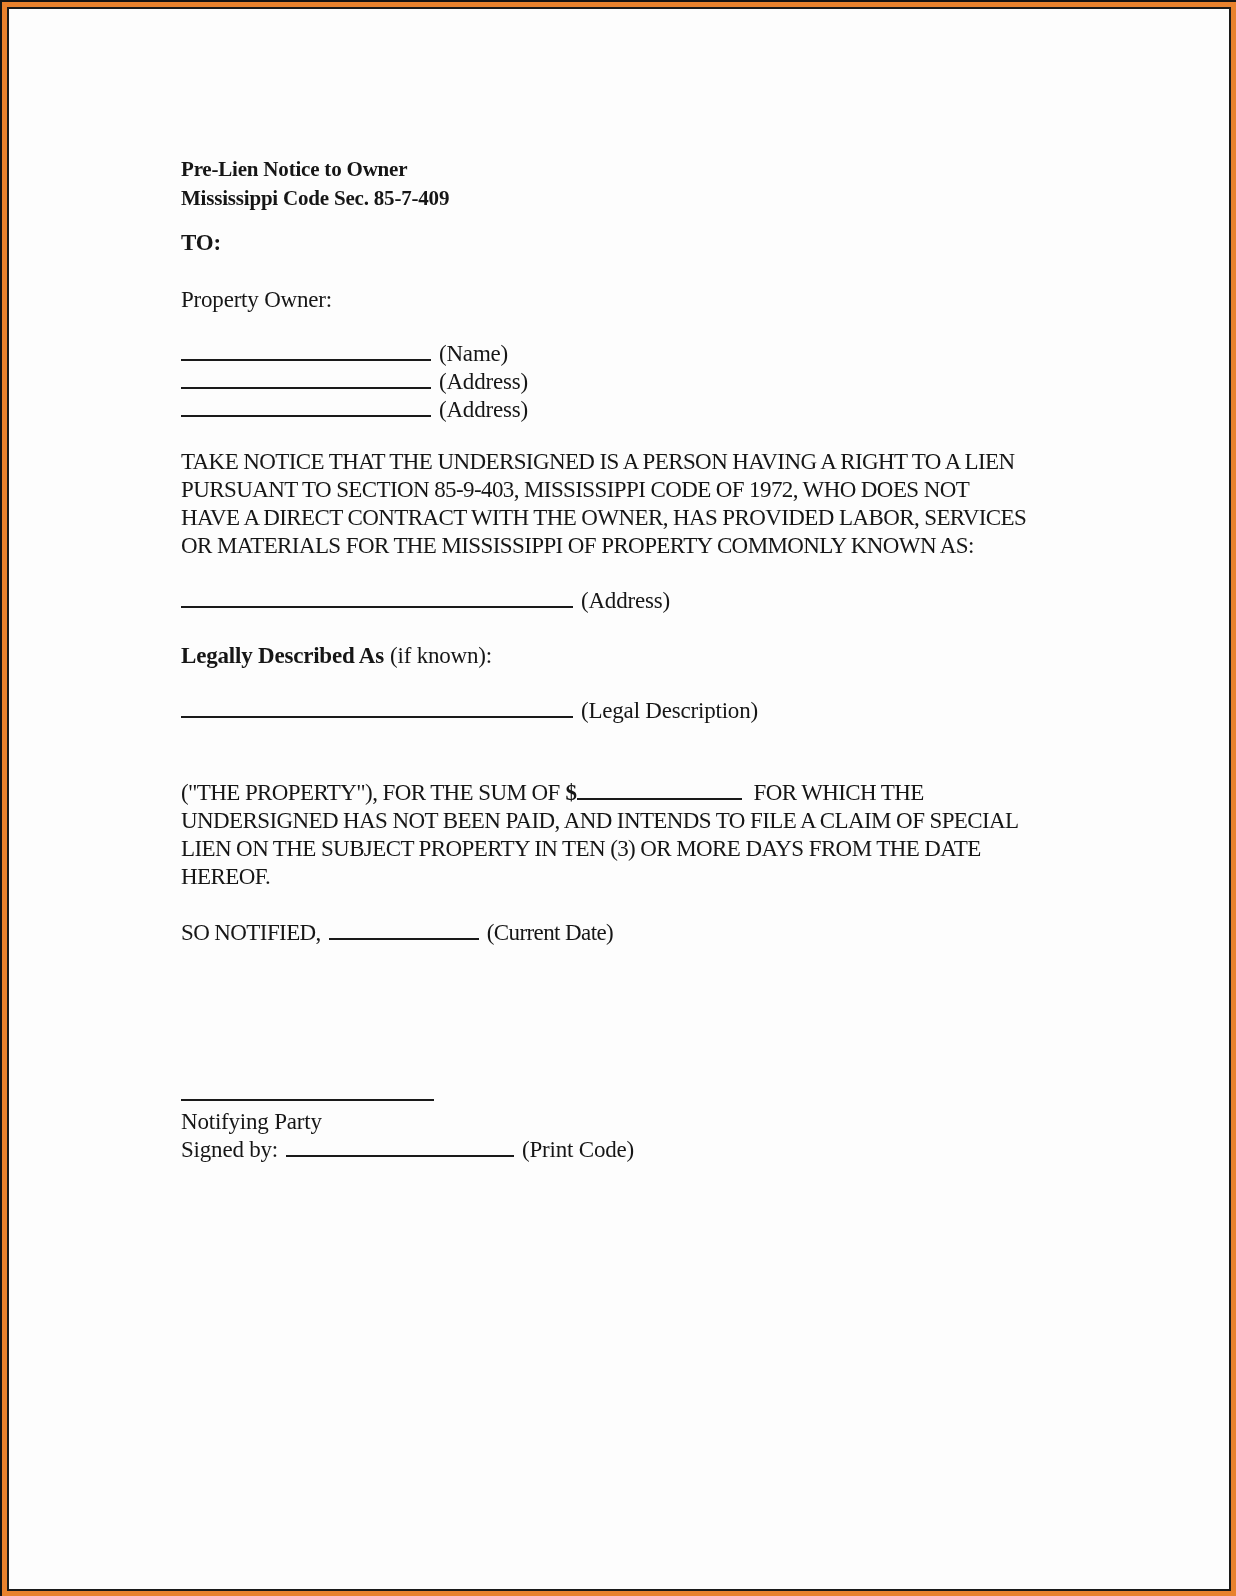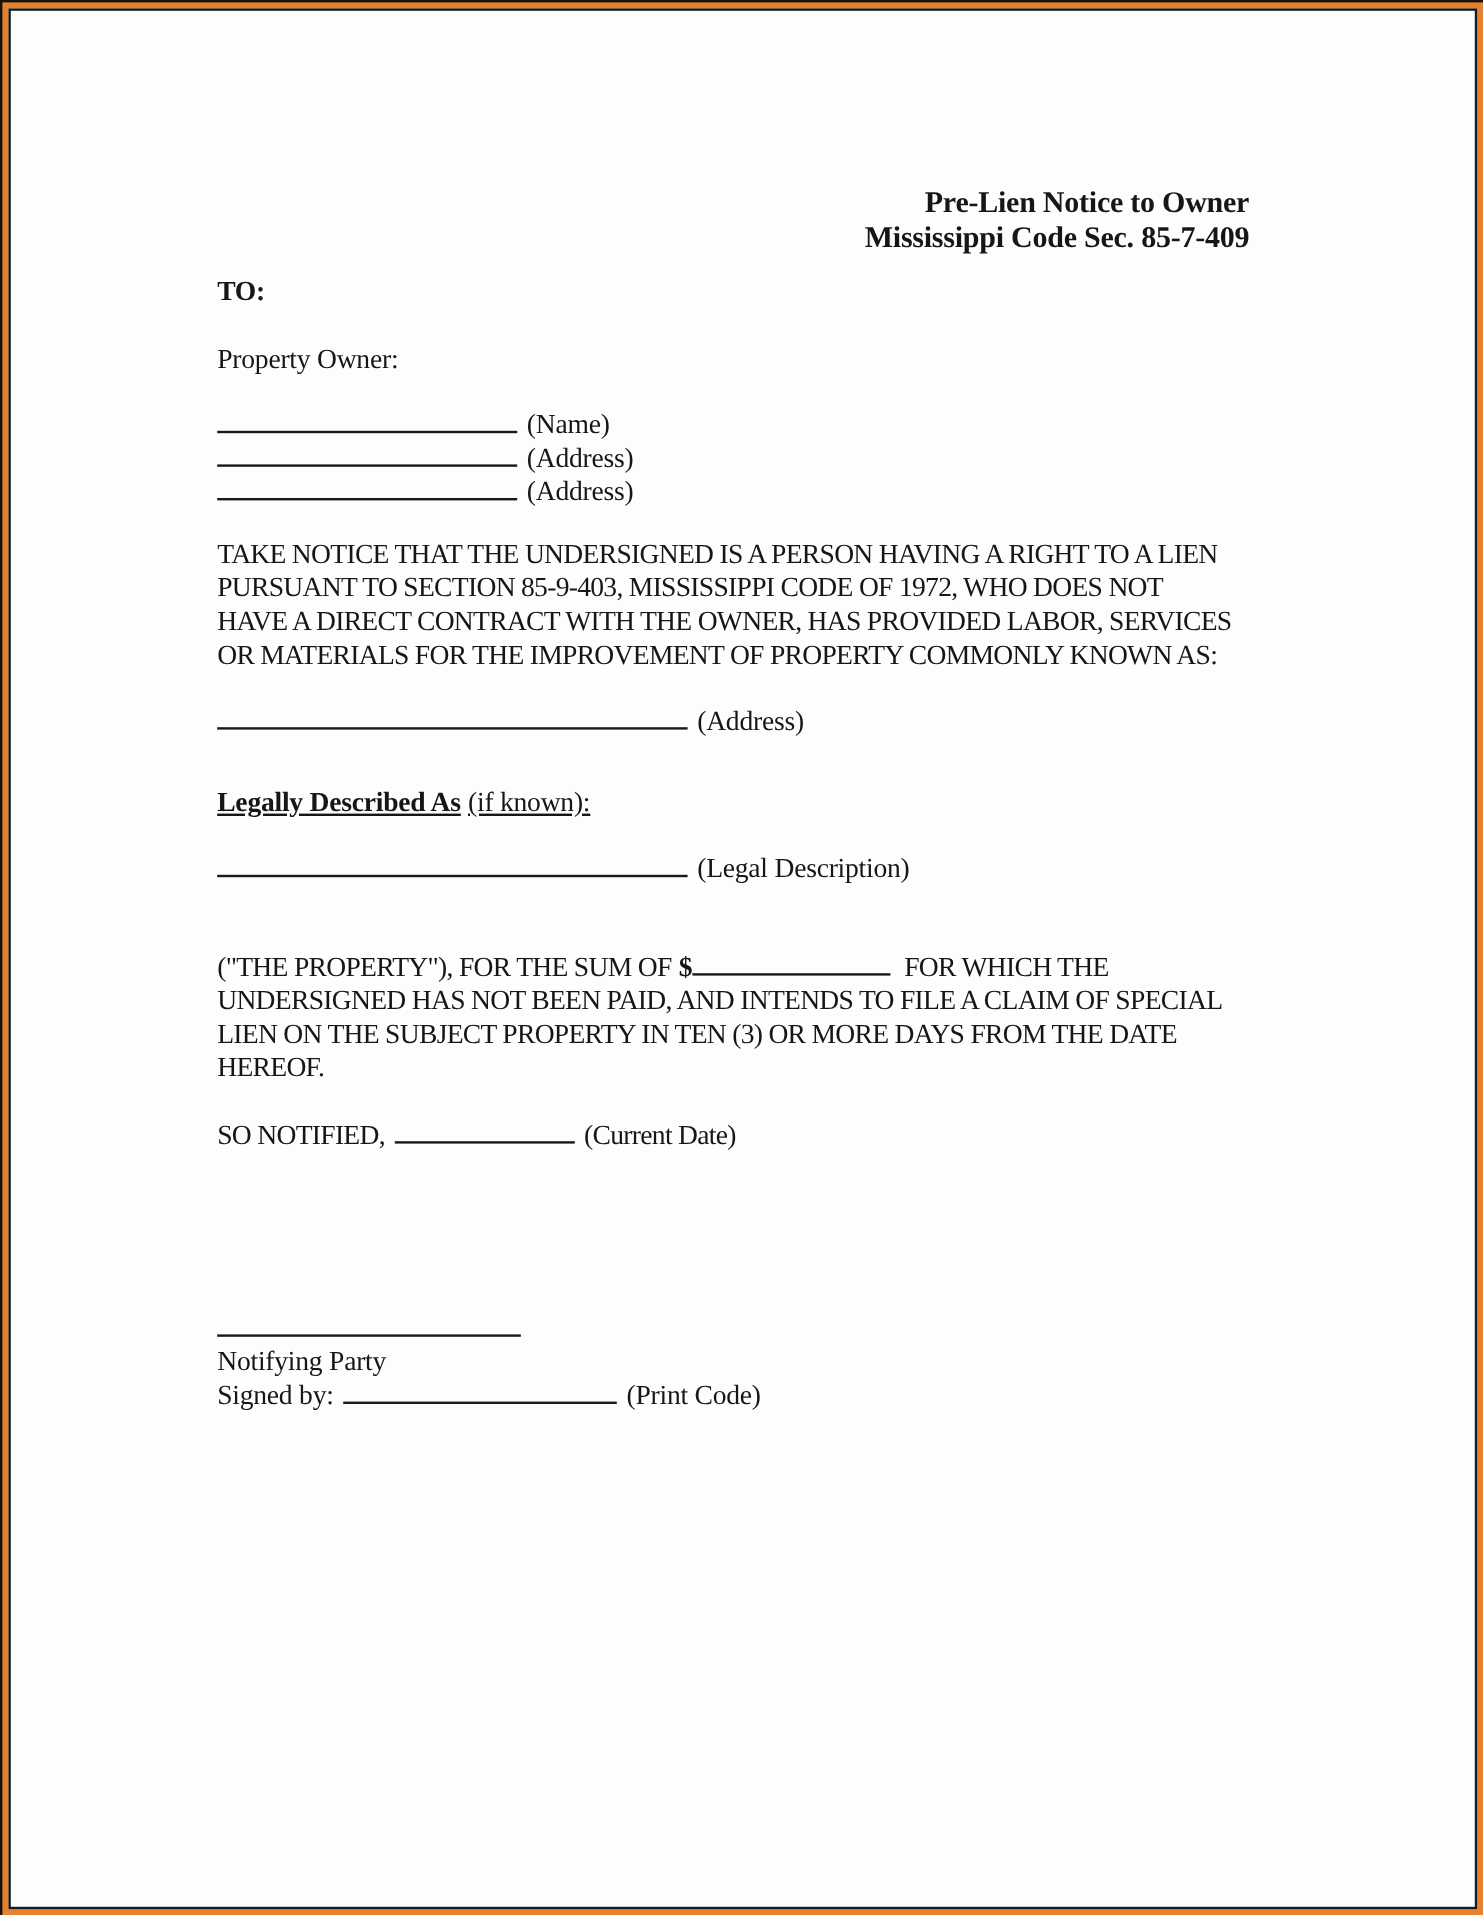--- a/index.html
+++ b/index.html
@@ -28,34 +28,34 @@
   .content {
     margin-left: 172px;
     width: 880px;
     padding-top: 146px;
     font-size: 23px;
     line-height: 28px;
     letter-spacing: -0.2px;
   }
   .doc-title {
     width: 860px;
-    text-align: right;
+    text-align: left;
     font-weight: 700;
-    font-size: 25px;
+    font-size: 21px;
     line-height: 29px;
     letter-spacing: -0.2px;
   }
   .bold { font-weight: 700; }
   .caps { letter-spacing: -0.6px; }
   .to-label       { margin-top: 16px; font-weight: 700; }
   .owner-label    { margin-top: 29px; font-weight: 400; }
   .owner-fields   { margin-top: 26px; }
   .notice-para    { margin-top: 24px; font-family: Liberation Serif, serif; }
   .addr-line      { margin-top: 27px; }
-  .legal-heading  { margin-top: 40px; text-decoration: underline; }
+  .legal-heading  { margin-top: 27px; }
   .legal-line     { margin-top: 27px; }
   .sum-para       { margin-top: 54px; }
   .notified-line  { margin-top: 28px; }
   .sig-block      { margin-top: 133px; }
   .blank {
     display: inline-block;
     border-bottom: 2px solid #1a1a1a;
     height: 20px;
     vertical-align: baseline;
   }
@@ -96,21 +96,21 @@
           </div>
           <div>
             <span class="blank w250"></span><span class="ml8">(Address)</span>
           </div>
         </div>
 
         <div class="notice-para caps">
           <div>TAKE NOTICE THAT THE UNDERSIGNED IS A PERSON HAVING A RIGHT TO A LIEN</div>
           <div>PURSUANT TO SECTION 85-9-403, MISSISSIPPI CODE OF 1972, WHO DOES NOT</div>
           <div>HAVE A DIRECT CONTRACT WITH THE OWNER, HAS PROVIDED LABOR, SERVICES</div>
-          <div>OR MATERIALS FOR THE IMPROVEMENT OF PROPERTY COMMONLY KNOWN AS:</div>
+          <div>OR MATERIALS FOR THE MISSISSIPPI OF PROPERTY COMMONLY KNOWN AS:</div>
         </div>
 
         <div class="addr-line">
           <span class="blank w392"></span><span class="ml8">(Address)</span>
         </div>
 
         <div class="legal-heading">
           <span class="bold">Legally Described As</span><span class="ml6">(if known):</span>
         </div>
 

